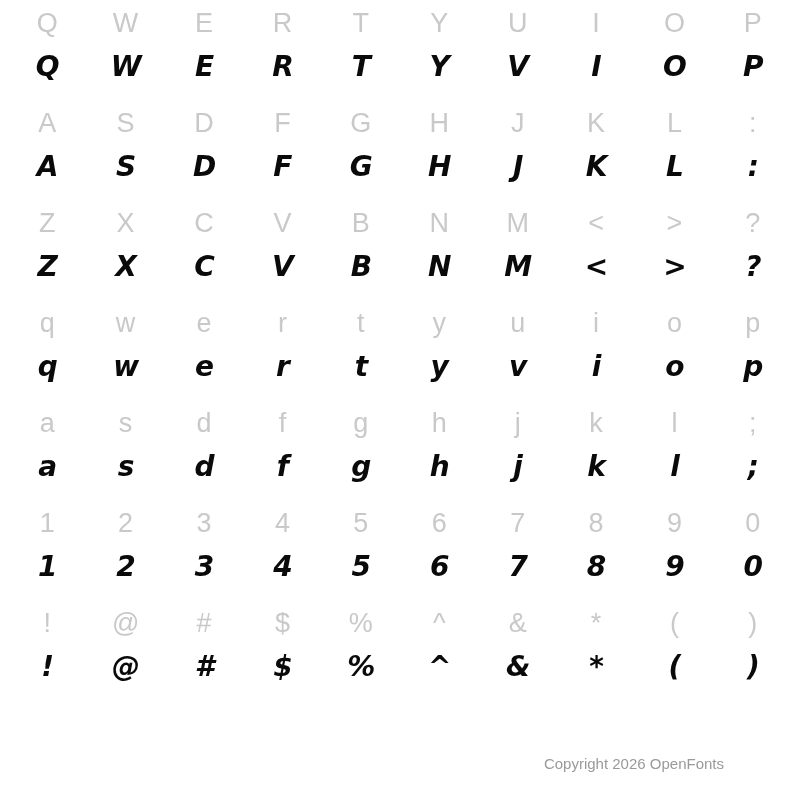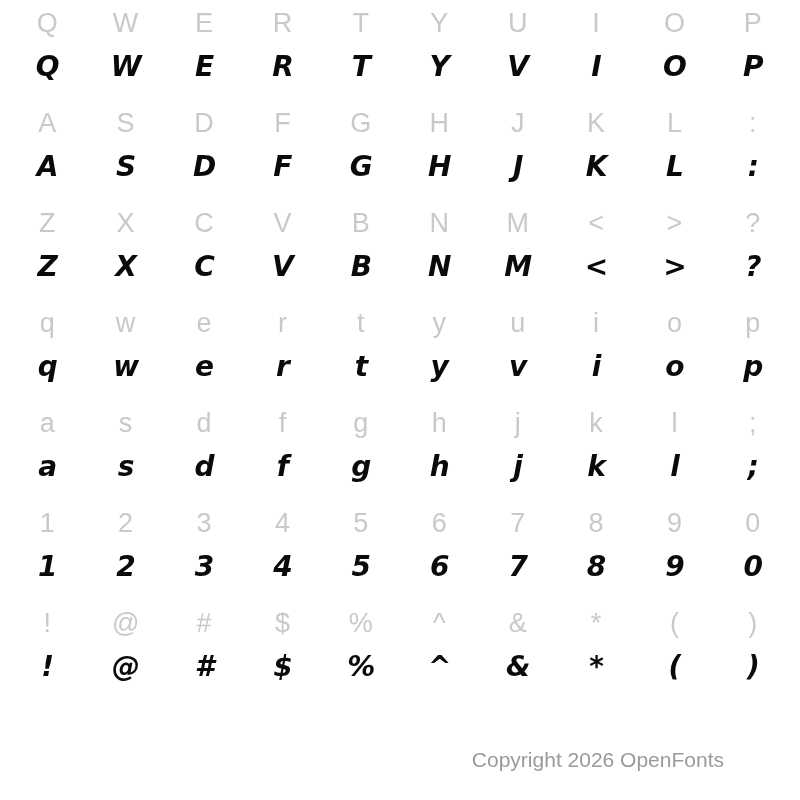--- a/index.html
+++ b/index.html
@@ -57,21 +57,21 @@
     font-weight: 700;
     font-style: italic;
     font-family: "DejaVu Sans", sans-serif;
     padding-top: 2px;
     letter-spacing: -1px;
   }
   .copyright {
     position: absolute;
     right: 76px;
     bottom: 28px;
-    font-size: 21px;
+    font-size: 15px;
     color: #9a9a9a;
     font-family: "Liberation Sans", sans-serif;
     white-space: pre;
   }
 </style>
 </head>
 <body>
 
 <div class="sheet">
   <div class="grid" id="grid">

